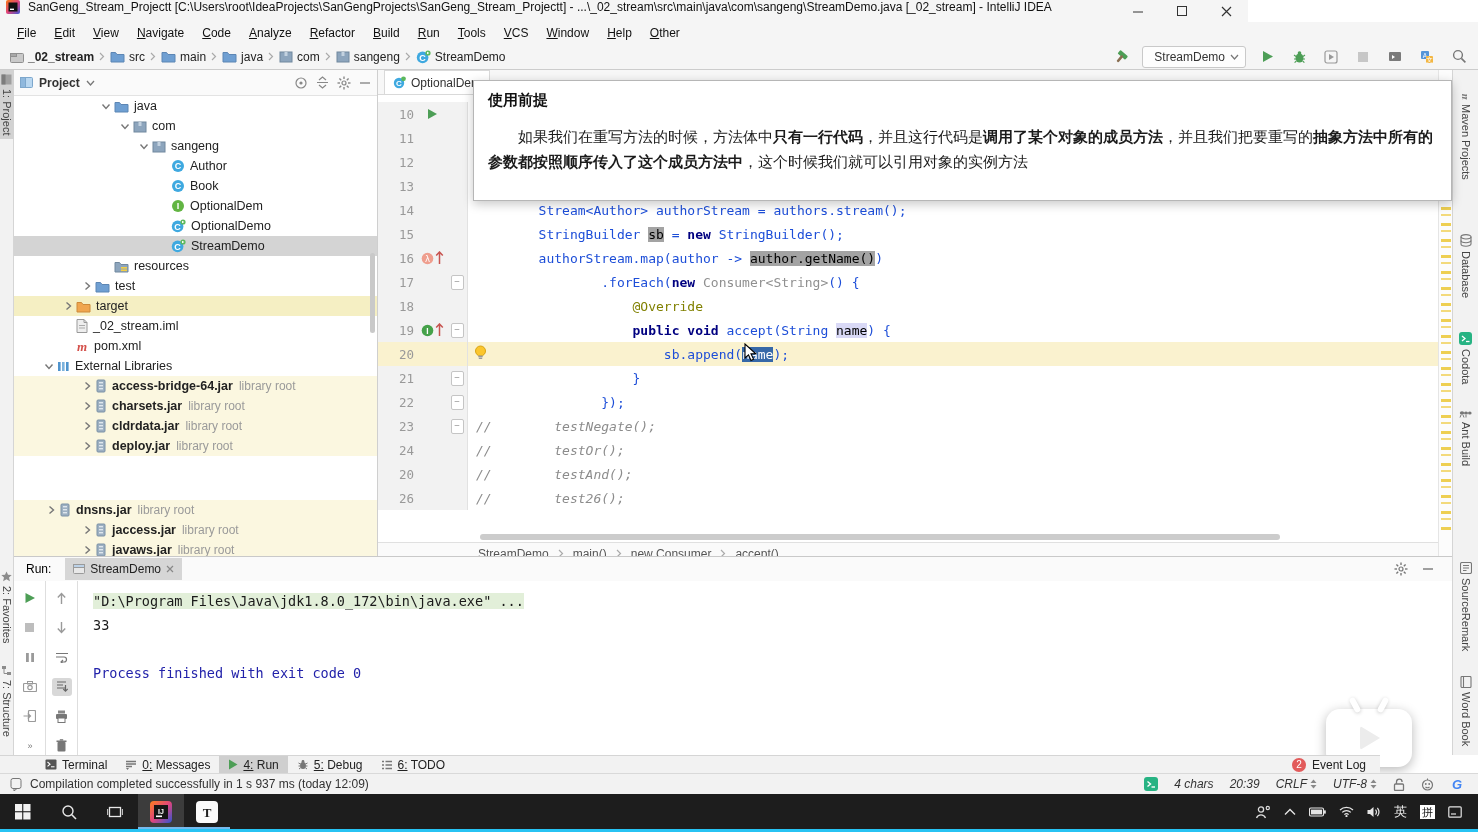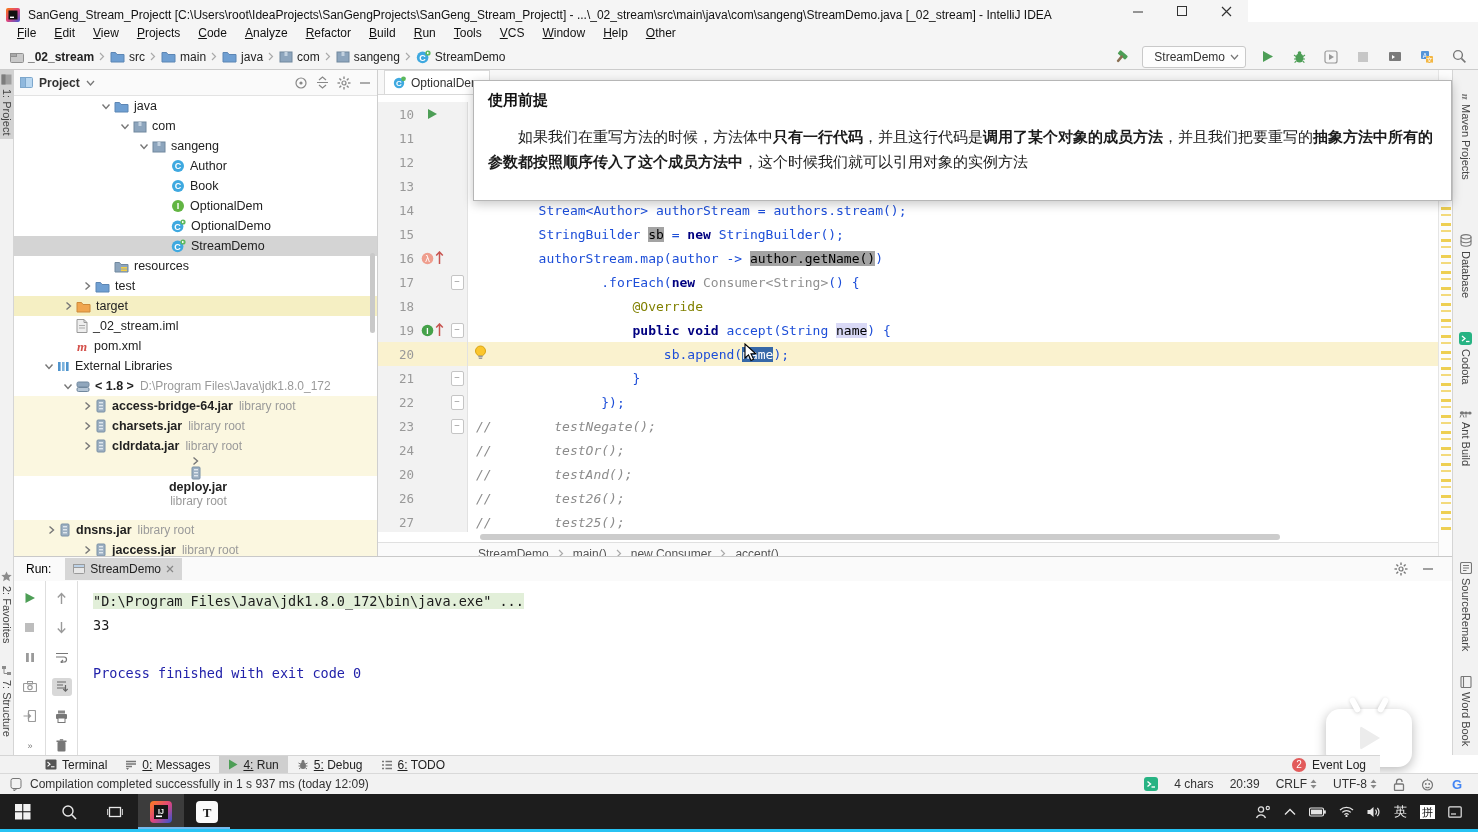--- a/index.html
+++ b/index.html
@@ -4,21 +4,21 @@
 <style>
   html,body{margin:0;padding:0;background:#555;}
   #app{position:relative;width:1478px;height:832px;overflow:hidden;background:#fff;
        font-family:"Liberation Sans",sans-serif;font-size:12px;color:#1a1a1a;}
   .abs{position:absolute;}
   .ic{display:inline-flex;align-items:center;justify-content:center;flex:none;}
   .ic svg{display:block;}
   .mn::first-letter{text-decoration:underline;}
 
   
-  .titlebar{left:0;top:0;width:1248px;height:22px;background:#f5f5f5;display:flex;align-items:flex-end;gap:8px;padding-left:6px;box-sizing:border-box;}
+  .titlebar{left:0;top:0;width:1248px;height:22px;background:#f5f5f5;display:flex;align-items:flex-start;gap:8px;padding-left:6px;box-sizing:border-box;}
   .titlebar .t{font-size:12px;color:#111;white-space:nowrap;overflow:hidden;}
   .wbtns{margin-left:auto;display:flex;height:22px;}
   .wbtn{width:44px;height:22px;display:flex;align-items:center;justify-content:center;}
   .menubar{left:0;top:22px;width:1478px;height:22px;background:#f5f5f5;display:flex;align-items:center;padding-left:8px;box-sizing:border-box;}
   .menu-item{padding:2px 9px;color:#111;}
   .navbar{left:0;top:44px;width:1478px;height:26px;background:#f5f5f5;border-bottom:1px solid #ccc;display:flex;align-items:center;padding:0 8px;box-sizing:border-box;}
   .crumb{display:flex;align-items:center;gap:4px;padding:0 2px;color:#222;}
   .crumb.first .lbl{font-weight:bold;}
   .crumb-sep{color:#999;margin:0 3px;font-size:11px;}
   .nav-actions{margin-left:auto;display:flex;align-items:center;gap:10px;}
@@ -104,21 +104,21 @@
   .watermark:after{right:26px;transform:rotate(28deg);}
   .watermark .tri{position:absolute;left:34px;top:17px;width:0;height:0;border-left:20px solid #ececec;border-top:12px solid transparent;border-bottom:12px solid transparent;border-radius:3px;}
 
   
   .tooltabs{left:0;top:755px;width:1380px;height:18px;background:#f2f2f2;border-top:1px solid #d5d5d5;display:flex;align-items:center;box-sizing:border-box;padding-left:36px;}
   .ttab{display:flex;align-items:center;gap:5px;padding:1px 9px;height:16px;color:#222;}
   .ttab.on{background:#cfcfcf;}
   .eventlog{margin-left:auto;display:flex;align-items:center;gap:6px;margin-right:14px;color:#222;}
   .badge{width:14px;height:14px;border-radius:50%;background:#e25b5b;color:#fff;font-size:10px;display:flex;align-items:center;justify-content:center;}
   .statusbar{left:0;top:773px;width:1478px;height:21px;background:#f2f2f2;border-top:1px solid #d9d9d9;display:flex;align-items:center;box-sizing:border-box;padding:0 10px;color:#333;}
-  .status-right{margin-left:auto;display:flex;align-items:center;gap:16px;margin-right:4px;}
+  .status-right{margin-left:auto;display:flex;align-items:center;gap:16px;margin-right:4px;font-style:italic;}
   .s-item{display:flex;align-items:center;gap:3px;color:#333;}
 
   
   .taskbar{left:0;top:794px;width:1478px;height:35px;background:#1d1d1d;display:flex;align-items:center;}
   .tb-btn{width:46px;height:35px;display:flex;align-items:center;justify-content:center;}
   .tb-btn.active{background:#3c3c3c;}
   .tb-btn.open{box-shadow:inset 0 -2px 0 #76b9ed;}
   .tray{margin-left:auto;display:flex;align-items:center;gap:13px;margin-right:16px;color:#eee;}
   .imebox{background:#fff;color:#111;font-size:11px;padding:0 2px;line-height:14px;}
   .cyanline{left:0;top:829px;width:1478px;height:3px;background:#27c3f3;}
@@ -162,21 +162,21 @@
             <path d="M1 1 L10 10 M10 1 L1 10" stroke="#333" stroke-width="1.2"></path>
           </svg>
         </span>
     </div>
   </div>
 
   <div class="abs menubar" id="menubar">
       <span class="menu-item mn">File</span>
       <span class="menu-item mn">Edit</span>
       <span class="menu-item mn">View</span>
-      <span class="menu-item mn">Projects</span>
+      <span class="menu-item mn">Navigate</span>
       <span class="menu-item mn">Code</span>
       <span class="menu-item mn">Analyze</span>
       <span class="menu-item mn">Refactor</span>
       <span class="menu-item mn">Build</span>
       <span class="menu-item mn">Run</span>
       <span class="menu-item mn">Tools</span>
       <span class="menu-item mn">VCS</span>
       <span class="menu-item mn">Window</span>
       <span class="menu-item mn">Help</span>
       <span class="menu-item mn">Other</span>
@@ -655,35 +655,20 @@
           </span>
           <span class="ic">
             <svg width="13" height="13">
               <rect x="1" y="2" width="2.6" height="9" fill="#4f94cd"></rect>
               <rect x="5" y="2" width="2.6" height="9" fill="#7db3dd"></rect>
               <rect x="9" y="2" width="2.6" height="9" fill="#4f94cd"></rect>
             </svg>
           </span>
           <span class="lbl">External Libraries</span>
         </div>
-        <div class="trow" style="padding-left: 46px;">
-          <span class="chev">
-            <svg width="10" height="7">
-              <path d="M1.5 1.5 L5 5.5 L8.5 1.5" fill="none" stroke="#777" stroke-width="1.4"></path>
-            </svg>
-          </span>
-          <span class="ic">
-            <svg width="14" height="13">
-              <rect x="1" y="2" width="12" height="5" rx="1.5" fill="#91a7bd" stroke="#71889e"></rect>
-              <rect x="1" y="7.5" width="12" height="4" rx="1.5" fill="#b6c6d6" stroke="#71889e"></rect>
-            </svg>
-          </span>
-          <span class="lbl b">&lt; 1.8 &gt;</span>
-          <span class="sfx">D:\Program Files\Java\jdk1.8.0_172</span>
-        </div>
         <div class="trow hl2" style="padding-left: 65px;">
           <span class="chev">
             <svg width="7" height="10">
               <path d="M1.5 1.5 L5.5 5 L1.5 8.5" fill="none" stroke="#777" stroke-width="1.4"></path>
             </svg>
           </span>
           <span class="ic">
             <svg width="12" height="14">
               <rect x="2" y="1" width="8" height="12" rx="1" fill="#9db0c2" stroke="#7b91a6"></rect>
               <rect x="4" y="3" width="4" height="1.4" fill="#dfe7ee"></rect>
@@ -721,21 +706,21 @@
             <svg width="12" height="14">
               <rect x="2" y="1" width="8" height="12" rx="1" fill="#9db0c2" stroke="#7b91a6"></rect>
               <rect x="4" y="3" width="4" height="1.4" fill="#dfe7ee"></rect>
               <rect x="4" y="6" width="4" height="1.4" fill="#dfe7ee"></rect>
               <rect x="4" y="9" width="4" height="1.4" fill="#dfe7ee"></rect>
             </svg>
           </span>
           <span class="lbl b">cldrdata.jar</span>
           <span class="sfx">library root</span>
         </div>
-        <div class="trow hl2" style=" flex-direction: column;">
+        <div class="trow hl2" style="padding-left: 65px;">
           <span class="chev">
             <svg width="7" height="10">
               <path d="M1.5 1.5 L5.5 5 L1.5 8.5" fill="none" stroke="#777" stroke-width="1.4"></path>
             </svg>
           </span>
           <span class="ic">
             <svg width="12" height="14">
               <rect x="2" y="1" width="8" height="12" rx="1" fill="#9db0c2" stroke="#7b91a6"></rect>
               <rect x="4" y="3" width="4" height="1.4" fill="#dfe7ee"></rect>
               <rect x="4" y="6" width="4" height="1.4" fill="#dfe7ee"></rect>
@@ -1003,28 +988,20 @@
           </div>
           <div class="code"><span class="tk c-c">//        testAnd();</span></div>
         </div>
         <div class="erow">
           <div class="gut">
             <span class="num">26</span>
             <span class="gico"></span>
             <span class="fold"></span>
           </div>
           <div class="code"><span class="tk c-c">//        test26();</span></div>
-        </div>
-        <div class="erow">
-          <div class="gut">
-            <span class="num">27</span>
-            <span class="gico"></span>
-            <span class="fold"></span>
-          </div>
-          <div class="code"><span class="tk c-c">//        test25();</span></div>
         </div>
       </div>
     <div class="hscroll">
         <div class="hthumb"></div>
       </div>
     <div class="ecrumbs" id="ecrumbs">
         <span>StreamDemo</span>
         <span class="crumb-sep"><svg width="6" height="9">
             <path d="M1 1 L4.5 4.5 L1 8" fill="none" stroke="#aaa" stroke-width="1.2"></path>
           </svg></span>

